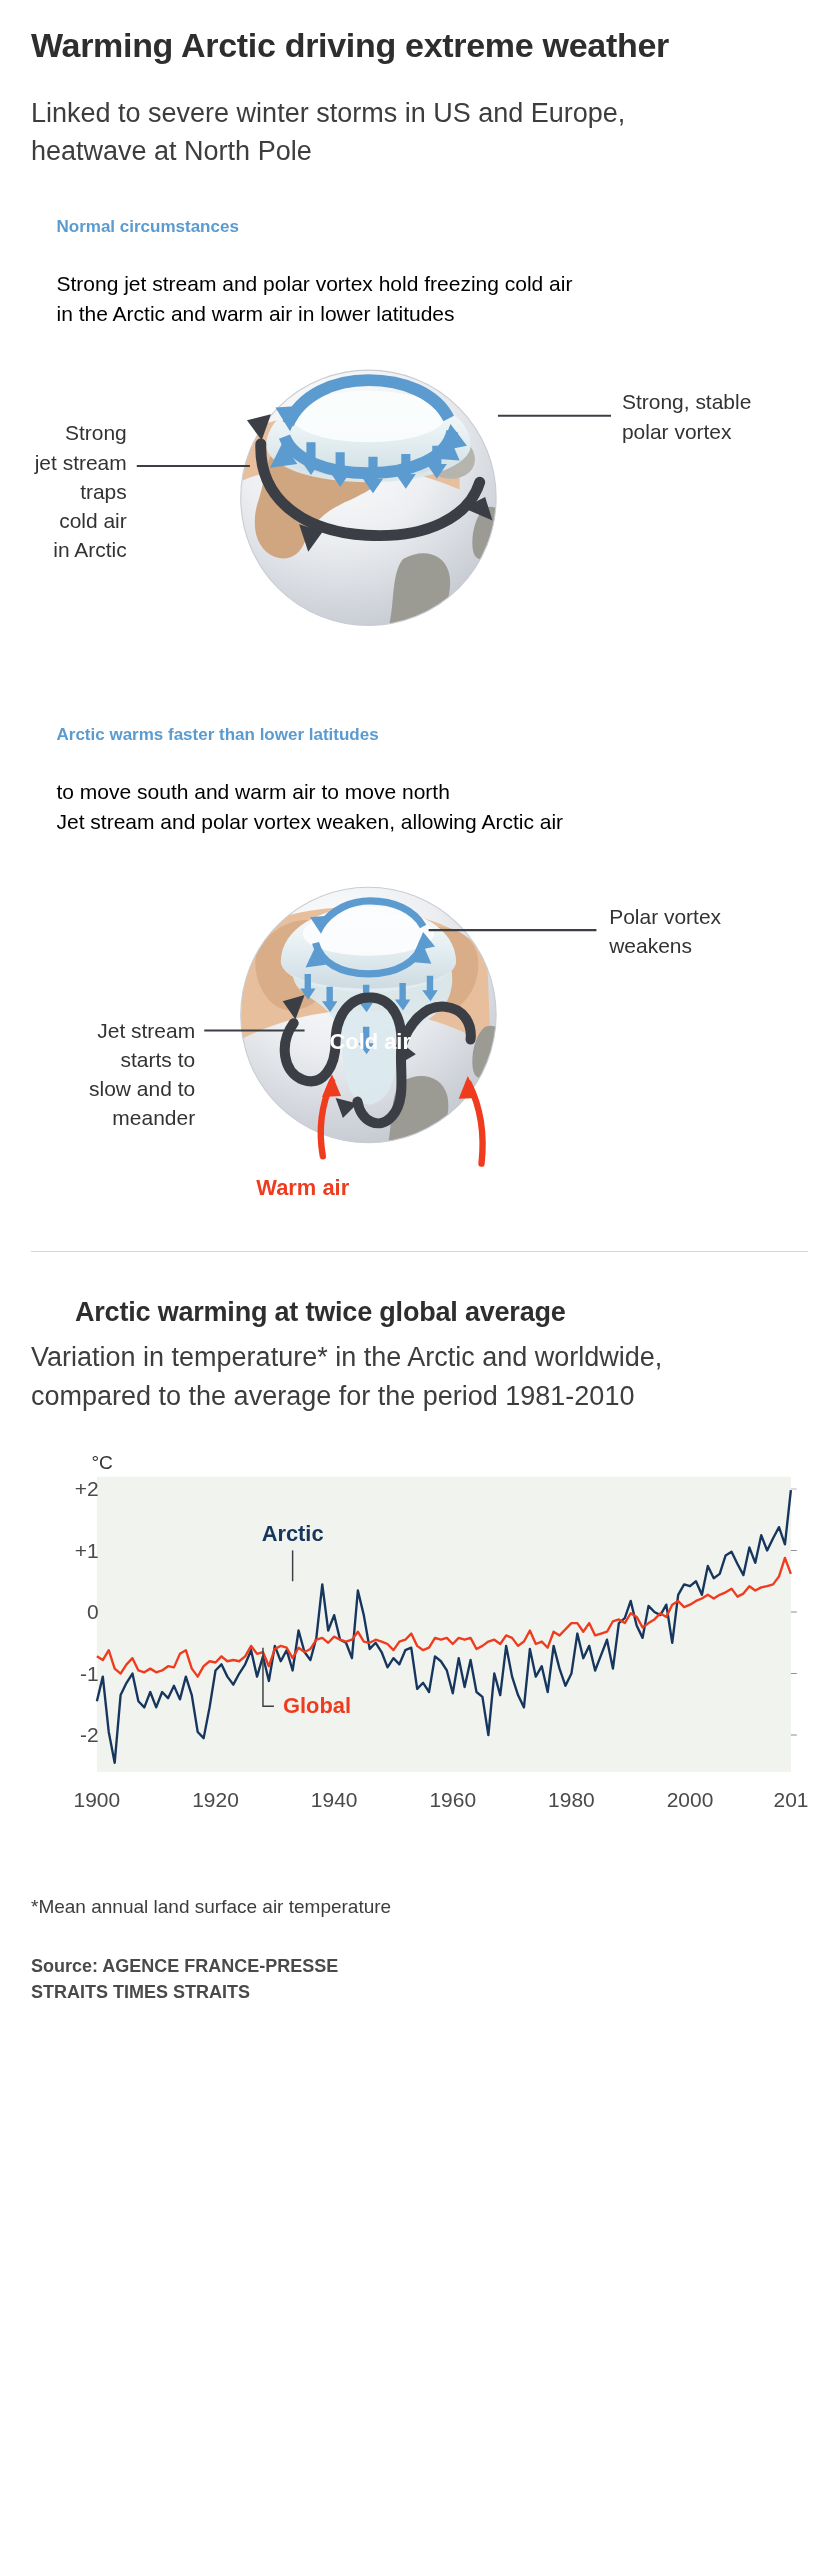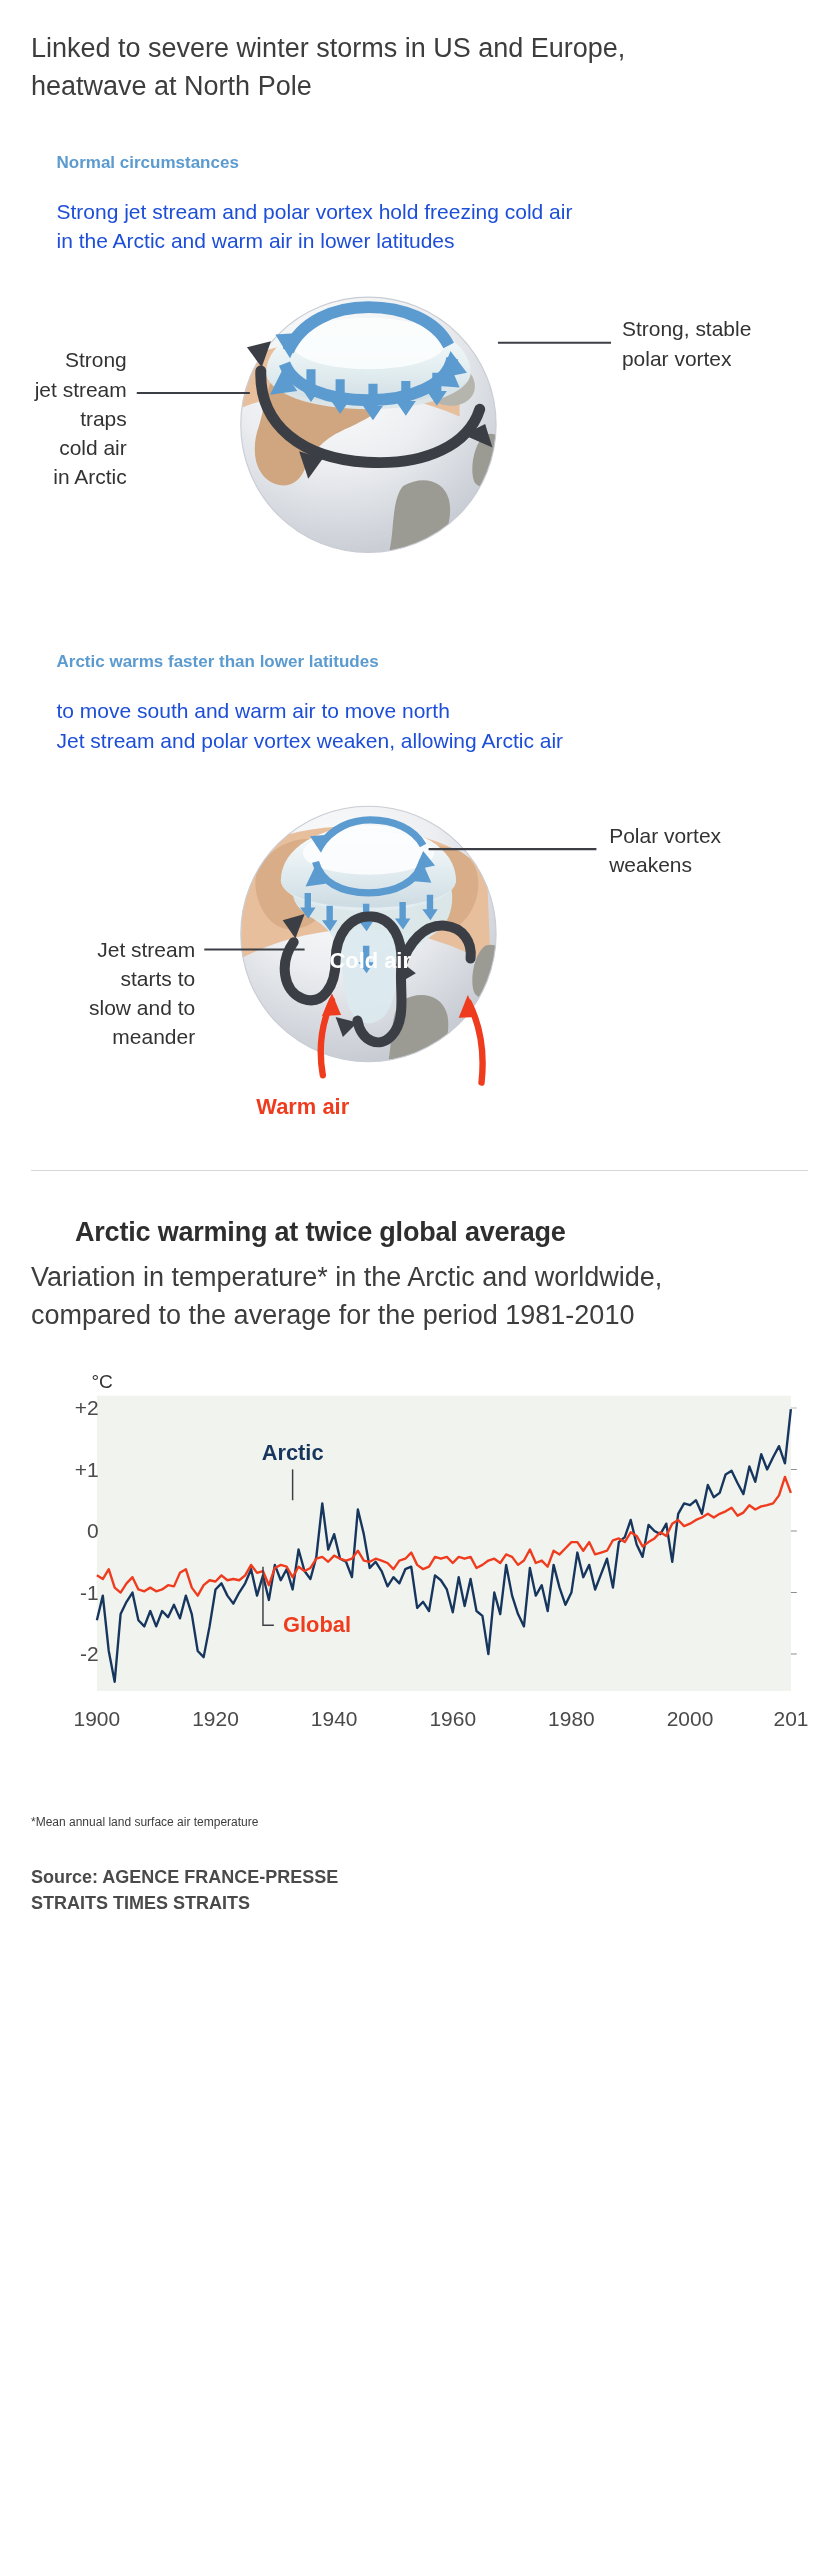--- a/index.html
+++ b/index.html
@@ -20,52 +20,53 @@
   .sub{
     font-size:27px; color:#3d3d3d; line-height:1.42; margin-top:29px;
   }
 
   .sect{ margin-top:47px; }
   .sect-title{
     font-size:17px; font-weight:bold; color:#5b9bd0;
     margin-left:25.5px; letter-spacing:0px;
   }
   .sect-desc{
-    font-size:21px; color:#1d4ed8; line-height:1.42;
-    margin-left:25.5px; margin-top:24px;
+    font-size:21px; color:#000000; line-height:1.42;
+    margin-left:25.5px; margin-top:32px;
   }
 
   .globe-wrap{ position:relative; width:777px; }
   .globe-wrap svg{ display:block; }
 
   .divider{
     height:0.9px; background:#d7d7d7; margin:49px 0 0 0;
   }
 
   .h2{
     font-size:27px; font-weight:bold; color:#2e2e2e;
     margin-top:46px; letter-spacing:-0.2px;margin-left:44px;
   }
 
   .chart-wrap{ position:relative; margin-top:38px; width:777px; }
   .chart-wrap svg{ display:block; }
 
   .foot-note{
-    font-size:12px; color:#3d3d3d; margin-top:42px;
+    font-size:19px; color:#3d3d3d; margin-top:42px;
   }
   .source{
     font-size:18px; color:#4a4a4a; margin-top:36px; line-height:1.42;font-weight:bold;
   }
   .lbl { font-family:"Liberation Sans", sans-serif; }
 </style>
 </head>
 <body>
 
 <div class="page">
 
+  <div class="h1">Warming Arctic driving extreme weather</div>
 
   <div class="sub">
     <div>Linked to severe winter storms in US and Europe,</div>
     <div>heatwave at North Pole</div>
   </div>
 
   <div class="sect">
     <div class="sect-title">Normal circumstances</div>
     <div class="sect-desc">
       <div>Strong jet stream and polar vortex hold freezing cold air</div>

